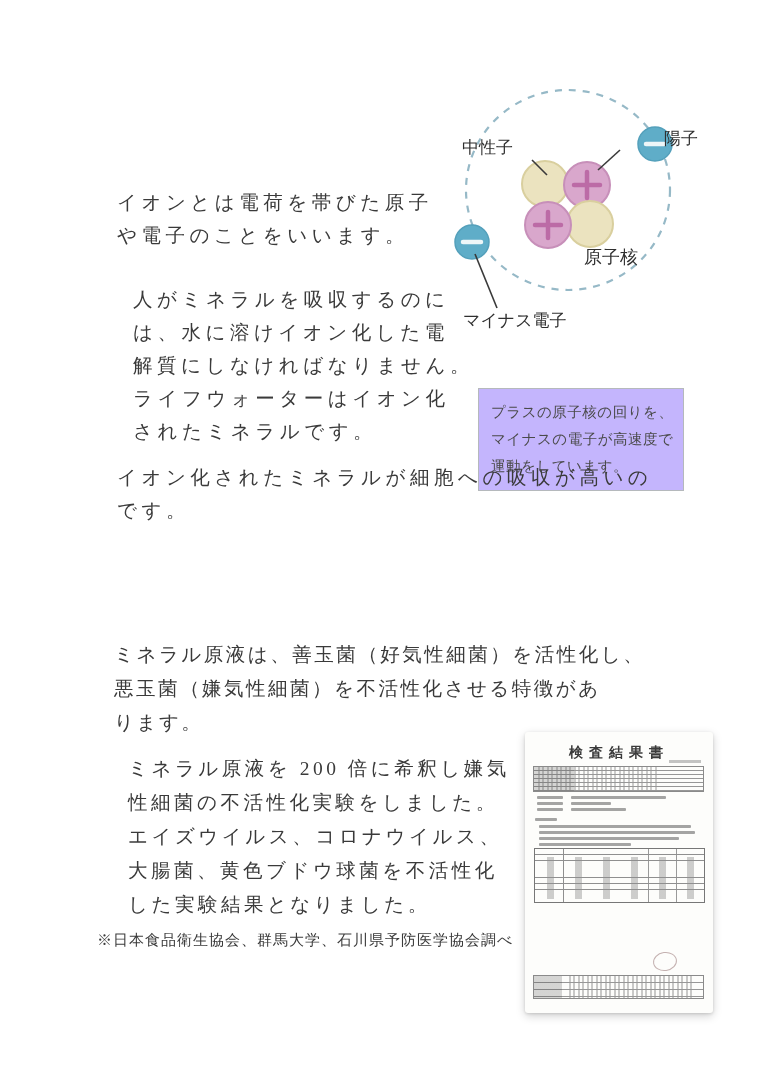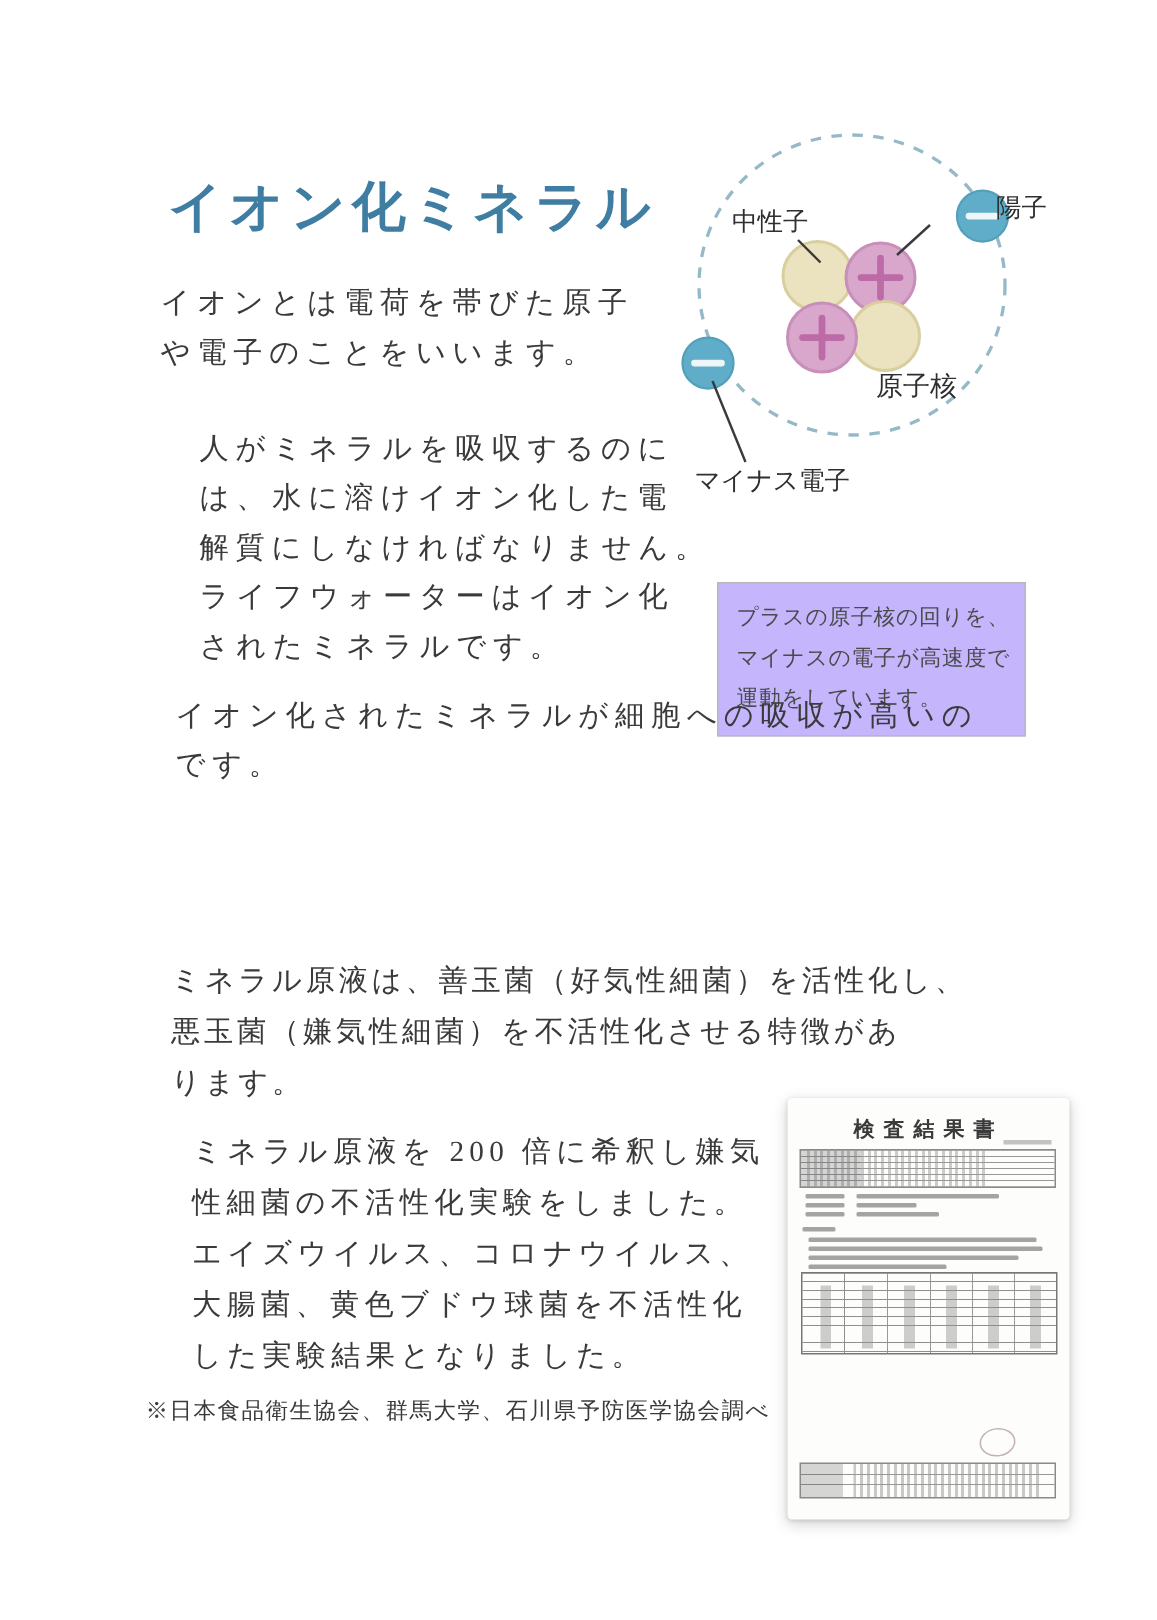--- a/index.html
+++ b/index.html
@@ -28,21 +28,21 @@
     font-size:33px;letter-spacing:2px;
     white-space:nowrap;
   }
   .body-text{
     font-size:19.5px;
     line-height:33px;
     letter-spacing:4.5px;
     white-space:pre-line;
     color:#3a3a3a;
   }
-  .p-intro{left:107px;top:186px;width:360px;}
+  .p-intro{left:117px;top:186px;width:360px;}
   .p-absorption{left:133px;top:283px;width:370px;}
   .p-conclusion{left:117px;top:461px;width:580px;}
   .p-description{left:114px;top:638px;width:580px;letter-spacing:2.5px;line-height:34px;}
   .p-experiment{left:128px;top:752px;width:440px;letter-spacing:3.5px;line-height:34px;}
   .footnote{
     left:97px;top:931px;
     font-size:15px;letter-spacing:1px;
     color:#3a3a3a;white-space:nowrap;
   }
   
@@ -118,21 +118,20 @@
     background-size:100% 100%, 100% 100%, 125px 100%;
     background-repeat:no-repeat, repeat, no-repeat;
     background-position:0 0, 0 0, 35px 0;
   }
 </style>
 </head>
 <body>
 
 <div class="page">
 
-  <div class="abs h-blue h1">イオン化ミネラル</div>
 
   <div class="abs body-text p-intro">イオンとは電荷を帯びた原子
 や電子のことをいいます。</div>
 
   <svg class="abs" style="left:430px;top:62px;" width="310" height="300" viewBox="0 0 310 300">
 
     <ellipse cx="138" cy="128" rx="102" ry="100" fill="none" stroke="#96b9c7" stroke-width="2.2" stroke-dasharray="7 7"></ellipse>
 
     <circle cx="115" cy="122" r="23" fill="#ebe3bf" stroke="#d9cf9e" stroke-width="2"></circle>
     <circle cx="157" cy="123" r="23" fill="#d9a7cc" stroke="#c78fb9" stroke-width="2"></circle>
@@ -153,21 +152,21 @@
       <line x1="33" y1="180" x2="51" y2="180"></line>
     </g>
 
     <g stroke="#3a3a3a" stroke-width="1.6">
       <line x1="102" y1="98" x2="117" y2="113"></line>
       <line x1="190" y1="88" x2="168" y2="108"></line>
       <line x1="45" y1="192" x2="67" y2="246"></line>
     </g>
   </svg>
 
-  <div class="abs diagram-label" style="left:488px;top:136px;">中性子</div>
+  <div class="abs diagram-label" style="left:462px;top:136px;">中性子</div>
   <div class="abs diagram-label" style="left:616px;top:127px;margin-left:48px;">陽子</div>
   <div class="abs diagram-label nucleus-label" style="left:544px;top:245px;">原子核</div>
   <div class="abs diagram-label" style="left:463px;top:309px;">マイナス電子</div>
 
   <div class="abs caption-box">プラスの原子核の回りを、
 マイナスの電子が高速度で
 運動をしています。</div>
 
   <div class="abs body-text p-absorption">人がミネラルを吸収するのに
 は、水に溶けイオン化した電

